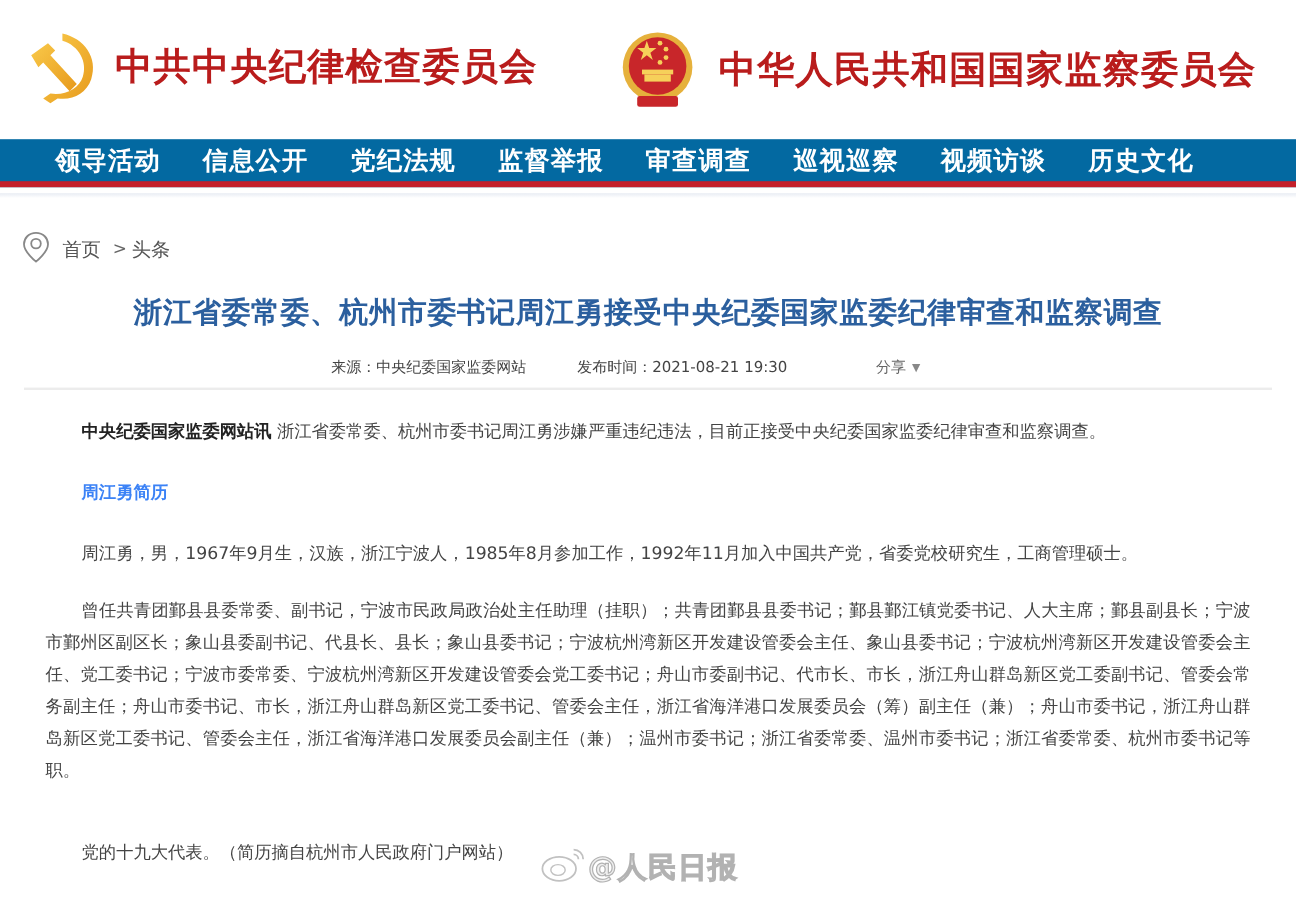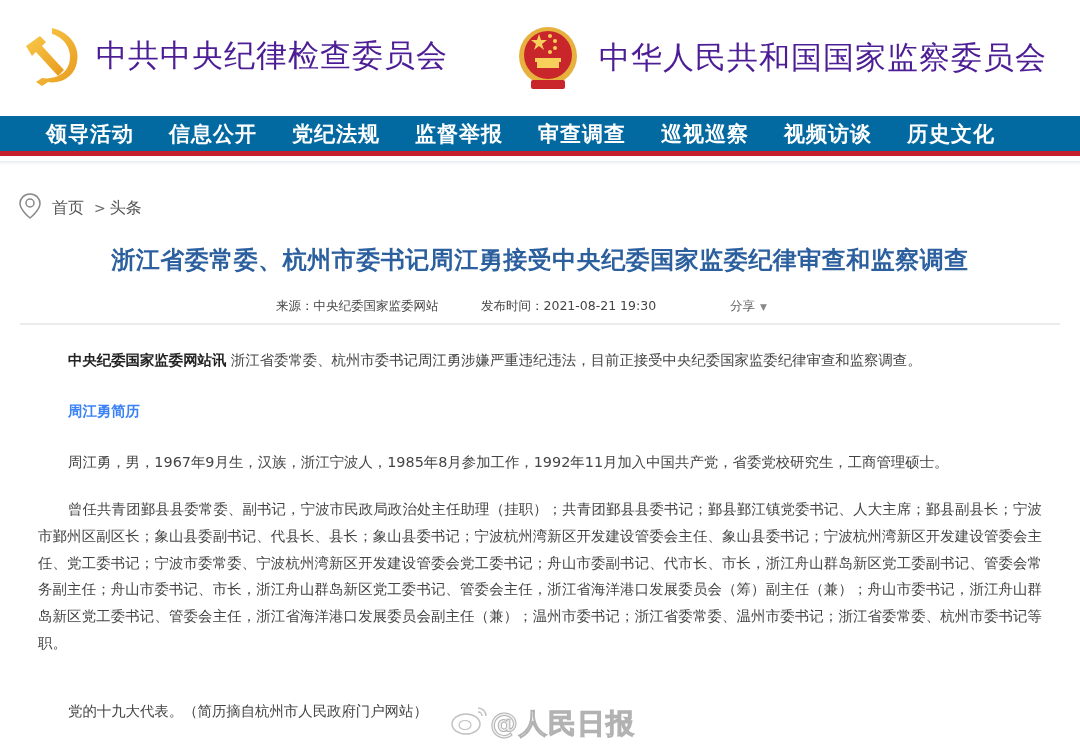--- a/index.html
+++ b/index.html
@@ -6,21 +6,21 @@
   html, body { width: 1080px; height: 748px; overflow: hidden; background: #ffffff; }
   body { font-family: "DejaVu Sans", "Liberation Sans", sans-serif; color: #333; position: relative; }
 
   .topbox { position: absolute; left: 800px; top: -4px; width: 190px; height: 6px; border: 1px solid #ddd; border-top: none; background: #fff; }
 
   .header { position: absolute; left: 0; top: 0; width: 1080px; height: 116px; background: #fff; }
   .brand { position: absolute; display: flex; align-items: center; }
   .brand-left { left: 22px; top: 24px; }
   .brand-right { left: 517px; top: 24px; }
   .brand svg { display: block; }
-  .brand-title { font-family: "DejaVu Serif", "Liberation Serif", serif; font-weight: normal; color: #4c1d95; font-size: 31px; letter-spacing: 1px; white-space: nowrap; }
+  .brand-title { font-family: "DejaVu Serif", "Liberation Serif", serif; font-weight: bold; color: #b91c1c; font-size: 31px; letter-spacing: 1px; white-space: nowrap; }
   .brand-left .brand-title { margin-left: 12px; }
   .brand-right .brand-title { margin-left: 20px; }
 
   .nav { position: absolute; left: 0; top: 116px; width: 1080px; height: 40px; background: #0369a1; border-bottom: 5px solid #c41f2a; display: flex; align-items: center; padding-left: 46px; }
   .nav-item { font-family: "DejaVu Serif", "Liberation Serif", serif; font-weight: bold; color: #fff; font-size: 21px; margin-right: 35px; white-space: nowrap; cursor: pointer; letter-spacing: 1px; }
   .nav-shadow { position: absolute; left: 0; top: 161px; width: 1080px; height: 4px; background: linear-gradient(#e8ecf3, #fff); }
 
   .breadcrumb { position: absolute; left: 18px; top: 192px; display: flex; align-items: center; font-size: 16px; color: #555; }
   .breadcrumb .pin { margin-right: 10px; }
   .breadcrumb .sep { margin: 0 4px 0 10px; font-size: 14px; color: #666; }
@@ -37,21 +37,21 @@
 
   .content { position: absolute; left: 68px; top: 343px; width: 968px; font-size: 14.4px; color: #444; }
   .para { position: absolute; left: 0; line-height: 27px; }
   .p1 { top: 4px; white-space: nowrap; }
   .p1 b { color: #222; font-weight: bold; }
   .p2 { top: 55px; font-weight: bold; color: #3b82f6; }
   .p3 { top: 106px; white-space: nowrap; }
   .p4 { top: 153px; left: -30px; width: 1004px; text-indent: 30px; line-height: 26.8px; text-align: justify; }
   .p5 { top: 355px; white-space: nowrap; }
 
-  .watermark { position: absolute; left: 450px; top: 704px; display: flex; align-items: flex-end; color: #c8c8c8; font-size: 28px; opacity: 0.9; }
+  .watermark { position: absolute; left: 450px; top: 704px; display: flex; align-items: center; color: #c8c8c8; font-size: 24px; opacity: 0.9; }
   .watermark span { -webkit-text-stroke: 1px #aaa; color: #eee; font-weight: bold; letter-spacing: 1px; }
 </style>
 </head>
 <body>
 
 <div class="topbox"></div>
 
 <div class="header">
   <div class="brand brand-left">
     <span>

